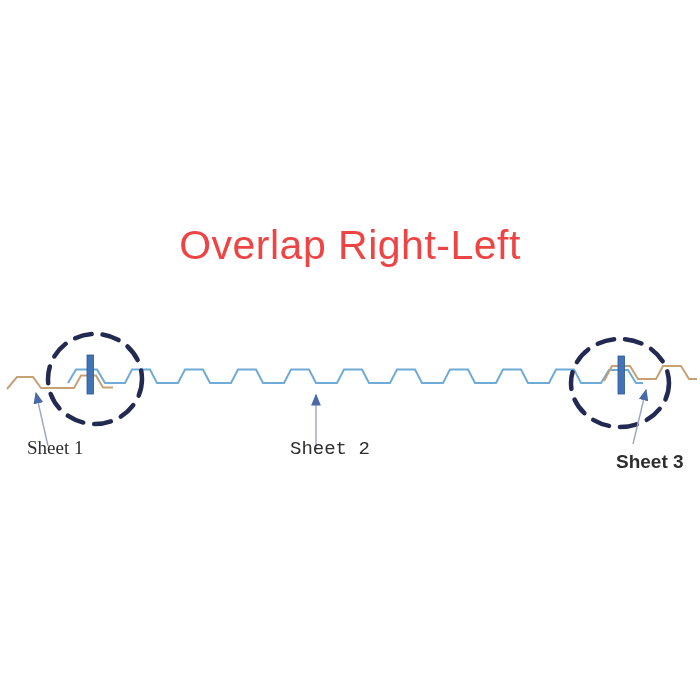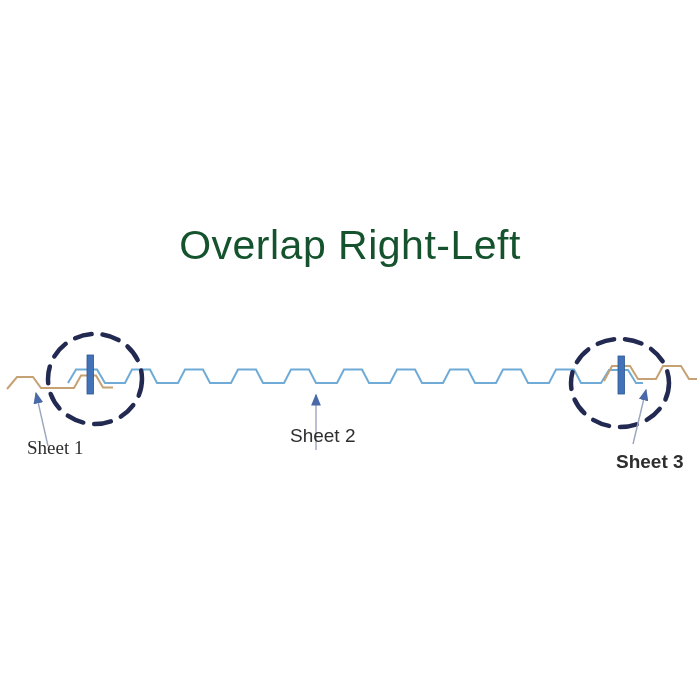--- a/index.html
+++ b/index.html
@@ -16,39 +16,39 @@
     overflow: hidden;
   }
   .title {
     position: absolute;
     top: 222px;
     left: 0;
     right: 0;
     text-align: center;
     font-size: 41px;
     font-weight: 400;
-    color: #14532d;
+    color: #ef4444;
     letter-spacing: 0.5px;
     white-space: nowrap;
   }
   .diagram-svg {
     position: absolute;
     top: 0;
     left: 0;
     width: 700px;
     height: 700px;
   }
   .sheet-label {
     position: absolute;
     font-size: 19px;
     color: #2e2e2e;
     white-space: nowrap;
   }
   .label-sheet1 { left: 27px;  top: 437px; font-family: Liberation Serif, serif; }
-  .label-sheet2 { left: 290px; top: 425px; }
+  .label-sheet2 { left: 290px; top: 438px; font-family: Liberation Mono, monospace; }
   .label-sheet3 { left: 616px; top: 451px; font-weight: bold; }
 </style>
 </head>
 <body>
 
 <div class="canvas">
 
   <div class="title">Overlap Right-Left</div>
 
   <svg class="diagram-svg" viewBox="0 0 700 700" xmlns="http://www.w3.org/2000/svg">

